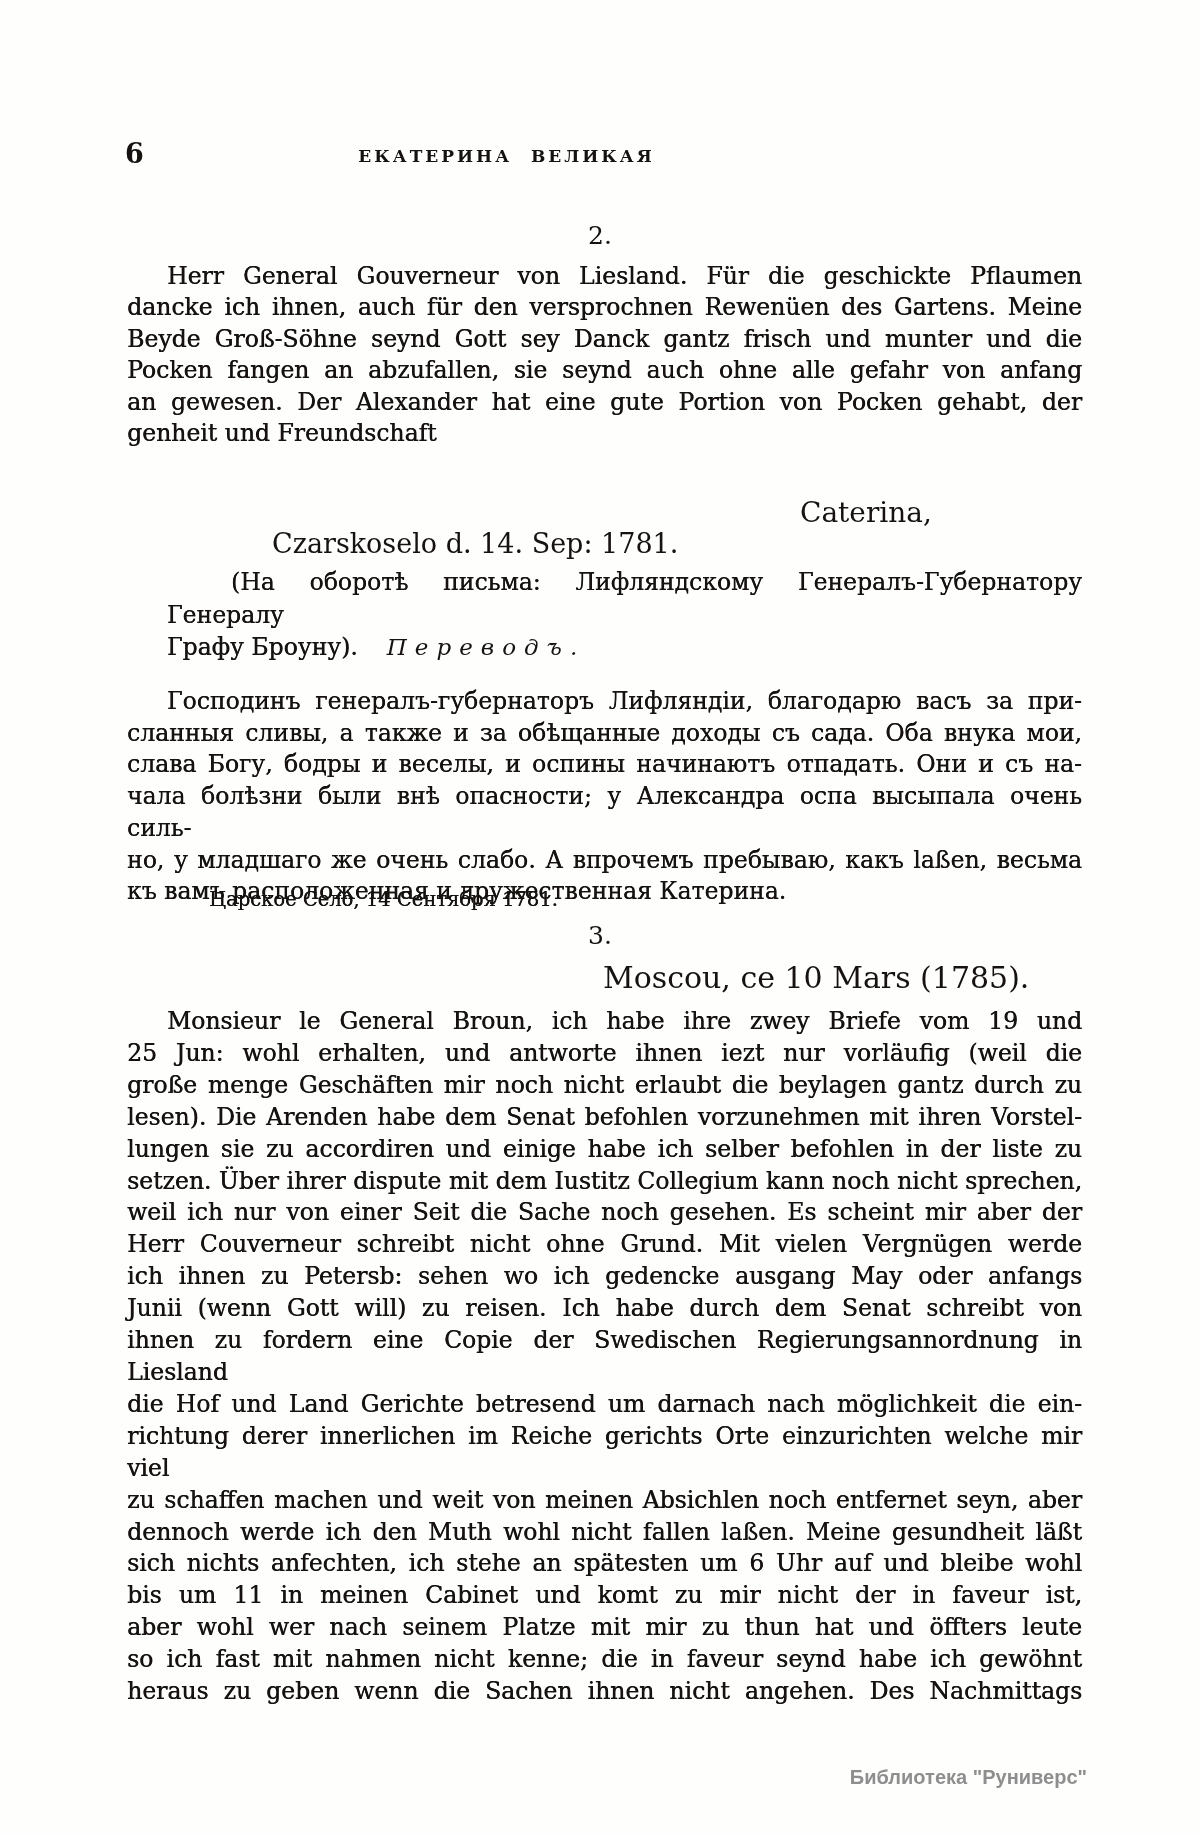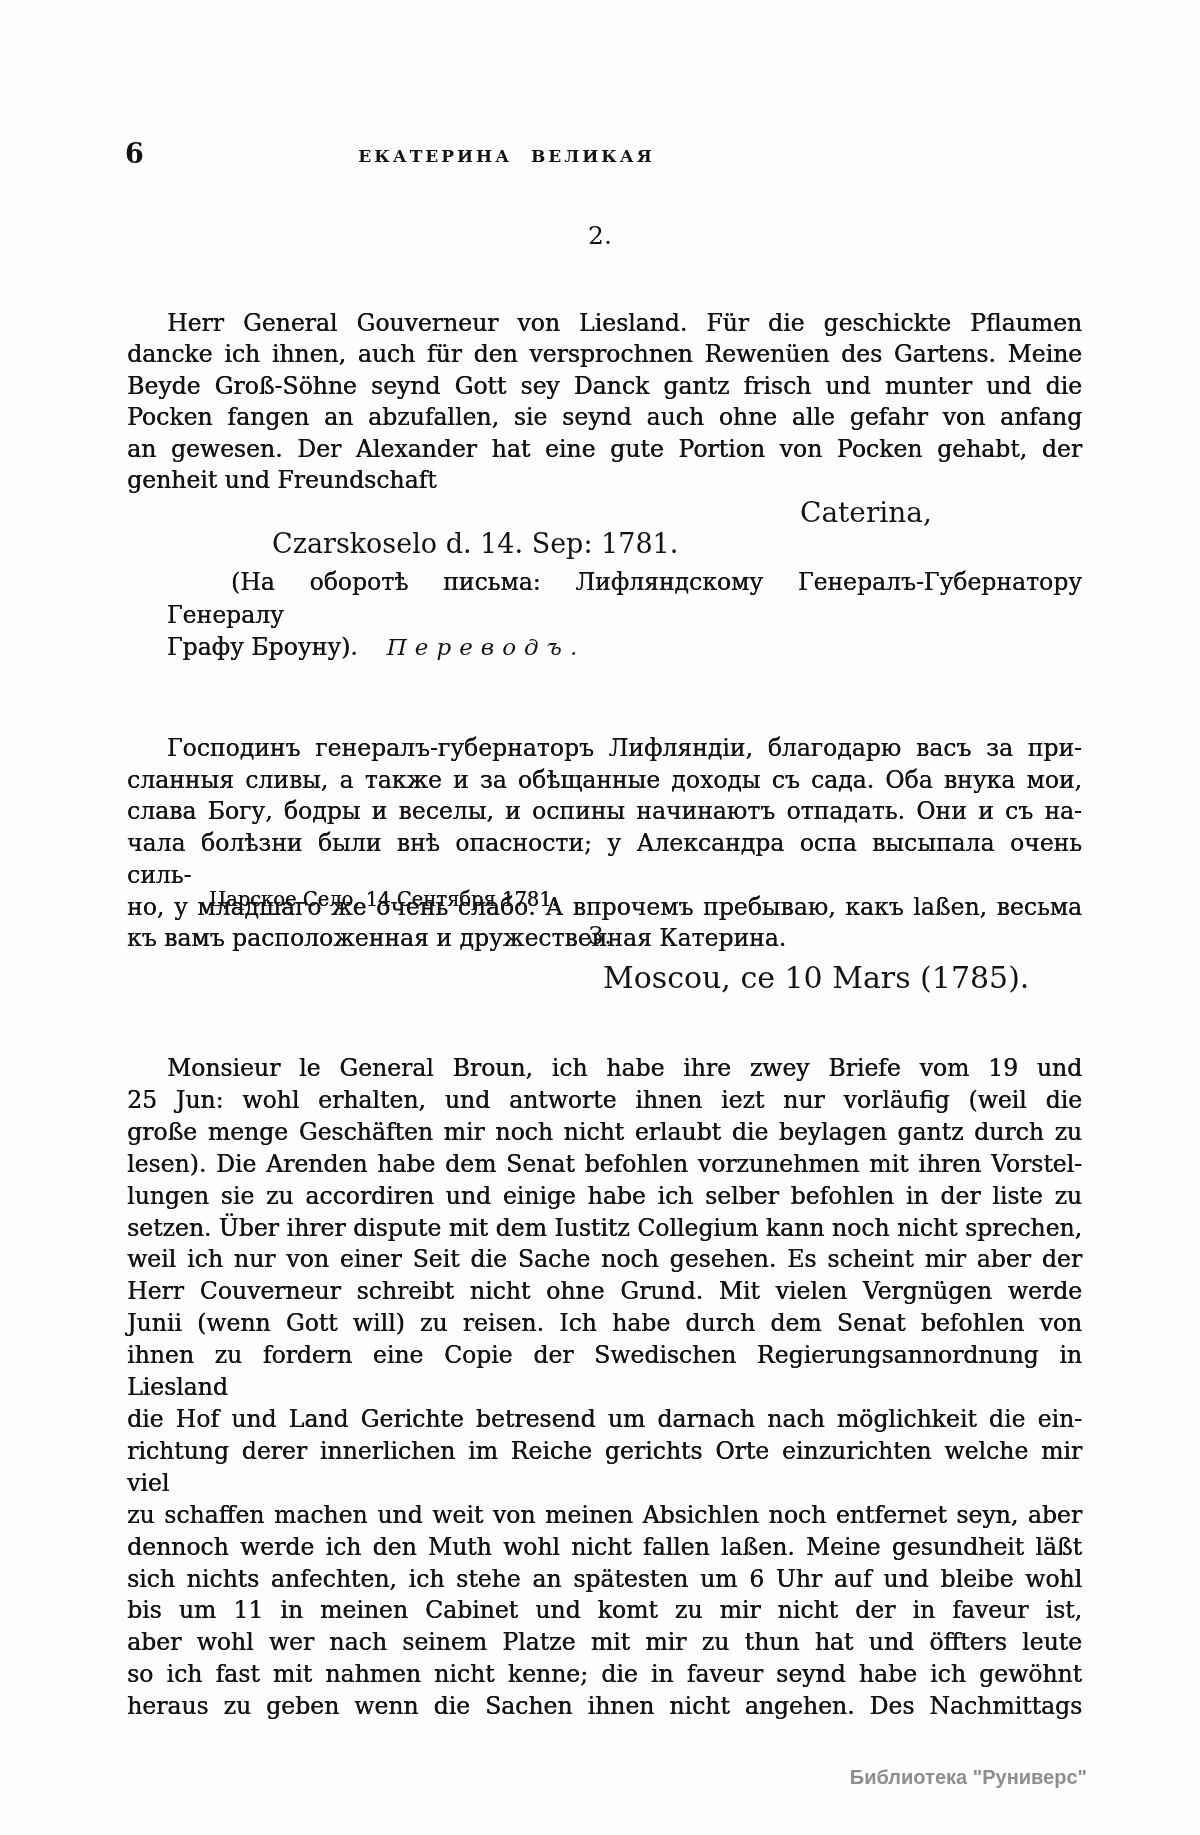--- a/index.html
+++ b/index.html
@@ -36,21 +36,21 @@
   .sec3 { top: 921px; }
 
   
   .para { left: 127px; width: 955px; }
   .para .line {
     font-size: 23.5px;
     text-align: justify;
     text-align-last: justify;
   }
   .para.end-left .line:last-child { text-align-last: left; }
-  .para.indent-first .line:first-child { text-indent: 40px; margin-top: 47px; }
+  .para.indent-first .line:first-child { text-indent: 40px; }
   .fraktur .line { text-shadow: 0.45px 0 0 currentColor; }
   .russian .line { text-shadow: 0.3px 0 0 currentColor; }
 
   .letter2-body { top: 261px; }
   .letter2-body .line { line-height: 31.4px; }
 
   .signature {
     left: 800px; top: 496px;
     font-size: 28px;
   }
@@ -143,21 +143,22 @@
 
   <div class="abs para fraktur indent-first letter3-body">
       <div class="line">Monsieur le General Broun, ich habe ihre zwey Briefe vom 19 und</div>
       <div class="line">25 Jun: wohl erhalten, und antworte ihnen iezt nur vorläufig (weil die</div>
       <div class="line">große menge Geschäften mir noch nicht erlaubt die beylagen gantz durch zu</div>
       <div class="line">lesen). Die Arenden habe dem Senat befohlen vorzunehmen mit ihren Vorstel-</div>
       <div class="line">lungen sie zu accordiren und einige habe ich selber befohlen in der liste zu</div>
       <div class="line">setzen. Über ihrer dispute mit dem Iustitz Collegium kann noch nicht sprechen,</div>
       <div class="line">weil ich nur von einer Seit die Sache noch gesehen. Es scheint mir aber der</div>
       <div class="line">Herr Couverneur schreibt nicht ohne Grund. Mit vielen Vergnügen werde</div>
-      <div class="line">Junii (wenn Gott will) zu reisen. Ich habe durch dem Senat befohlen von</div>
+      <div class="line">ich ihnen zu Petersb: sehen wo ich gedencke ausgang May oder anfangs</div>
+      <div class="line">Junii (wenn Gott will) zu reisen. Ich habe durch dem Senat schreibt von</div>
       <div class="line">ihnen zu fordern eine Copie der Swedischen Regierungsannordnung in Liesland</div>
       <div class="line">die Hof und Land Gerichte betresend um darnach nach möglichkeit die ein-</div>
       <div class="line">richtung derer innerlichen im Reiche gerichts Orte einzurichten welche mir viel</div>
       <div class="line">zu schaffen machen und weit von meinen Absichlen noch entfernet seyn, aber</div>
       <div class="line">dennoch werde ich den Muth wohl nicht fallen laßen. Meine gesundheit läßt</div>
       <div class="line">sich nichts anfechten, ich stehe an spätesten um 6 Uhr auf und bleibe wohl</div>
       <div class="line">bis um 11 in meinen Cabinet und komt zu mir nicht der in faveur ist,</div>
       <div class="line">aber wohl wer nach seinem Platze mit mir zu thun hat und öffters leute</div>
       <div class="line">so ich fast mit nahmen nicht kenne; die in faveur seynd habe ich gewöhnt</div>
       <div class="line">heraus zu geben wenn die Sachen ihnen nicht angehen. Des Nachmittags</div>

